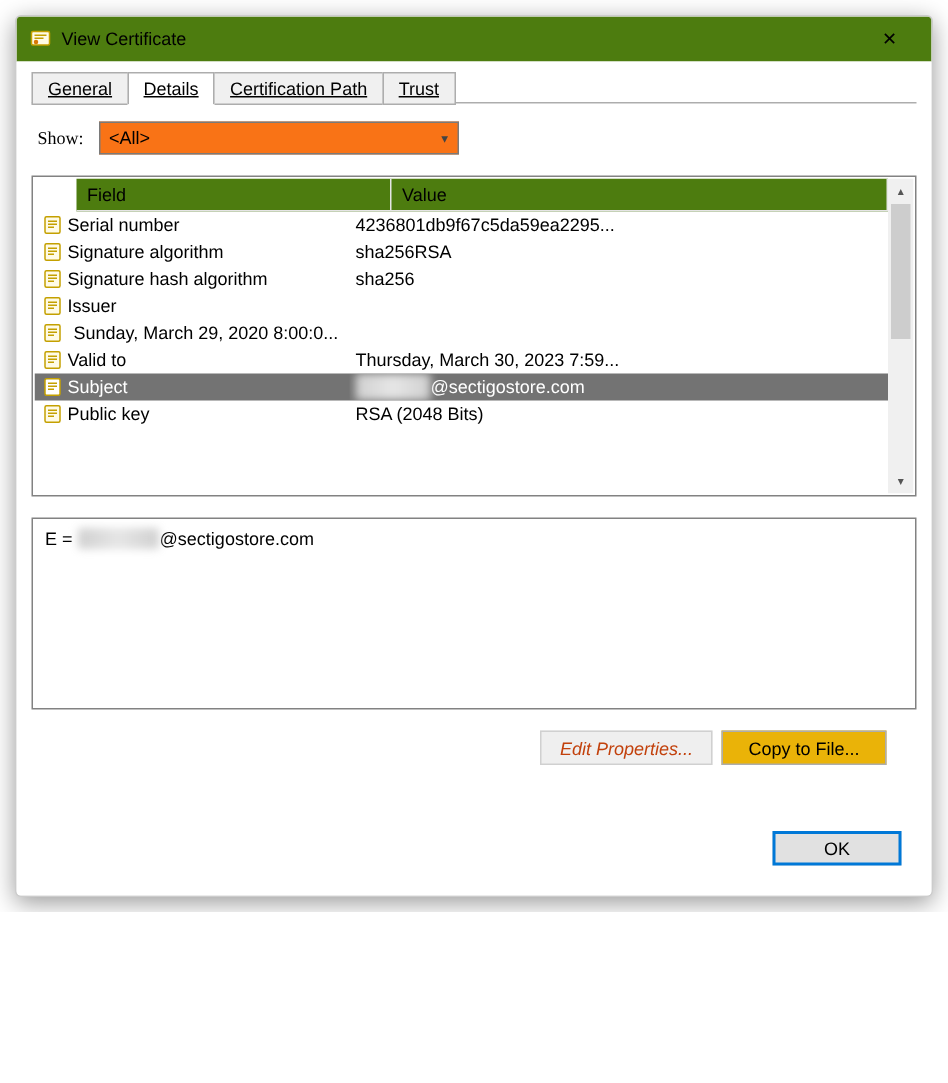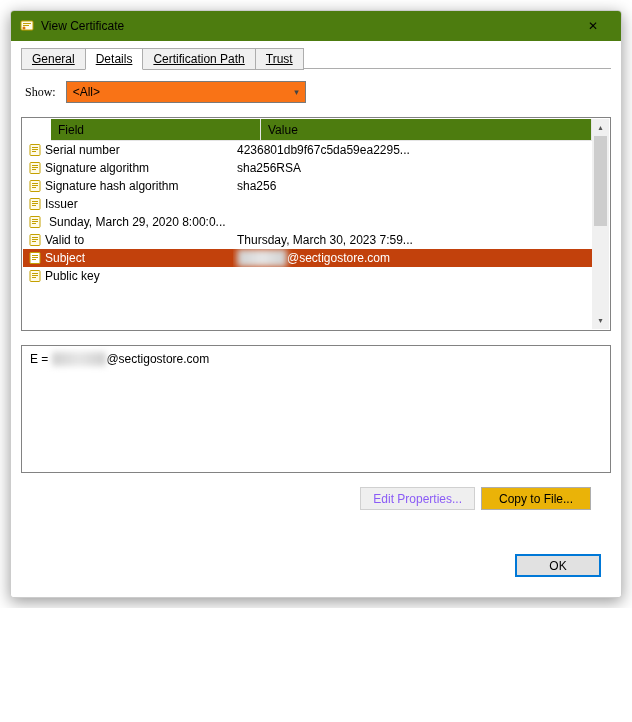--- a/index.html
+++ b/index.html
@@ -153,21 +153,21 @@
     .lv-row .cell-field {
       width: 188px;
       overflow: hidden; white-space: nowrap; text-overflow: ellipsis;
     }
     .lv-row .cell-value {
       flex: 1;
       overflow: hidden; white-space: nowrap; text-overflow: ellipsis;
       padding-left: 4px;
     }
     .lv-row.selected {
-      background: #c2410c;
+      background: #737373;
       color: #fff;
     }
     .lv-row.selected .row-icon svg rect.paper { fill:#fff; }
     .details-box {
       border: 1px solid #828282;
       background: #fff;
       height: 128px;
       padding: 6px 8px;
       margin-bottom: 14px;
       overflow: auto;
@@ -191,23 +191,24 @@
       min-width: 110px;
       height: 23px;
       border: 1px solid #adadad;
       background: #eab308;
       display: flex; align-items: center; justify-content: center;
       cursor: pointer;
       padding: 0 12px;
     }
     .btn.disabled {
       background: #efefef;
-      color: #8b5cf6;
+      color: #c2410c;
       border-color: #d0d0d0;
       cursor: default;
+      font-style: italic;
     }
     .footer {
       display: flex;
       justify-content: flex-end;
       padding: 4px 10px 10px 0;
     }
     .ok-btn {
       width: 86px; height: 23px;
       border: 2px solid #0078d7;
       background: #e1e1e1;
@@ -344,20 +345,21 @@
             <div class="lv-row">
               <span class="row-icon">
                 <svg width="14" height="14" viewBox="0 0 14 14">
                   <rect class="paper" x="2" y="1.5" width="10" height="11" rx="1" fill="#fffbe6" stroke="#c4a000" stroke-width="1"></rect>
                   <rect x="4" y="4" width="6" height="1" fill="#c4a000"></rect>
                   <rect x="4" y="6" width="6" height="1" fill="#c4a000"></rect>
                   <rect x="4" y="8" width="4" height="1" fill="#c4a000"></rect>
                 </svg>
               </span>
               <span class="cell-field">Public key</span>
+              <span class="cell-value">RSA (2048 Bits)</span>
             </div>
           </div>
         <div class="scrollbar">
           <div class="scroll-btn">▴</div>
           <div class="scroll-track">
             <div class="scroll-thumb"></div>
           </div>
           <div class="scroll-btn">▾</div>
         </div>
       </div>

